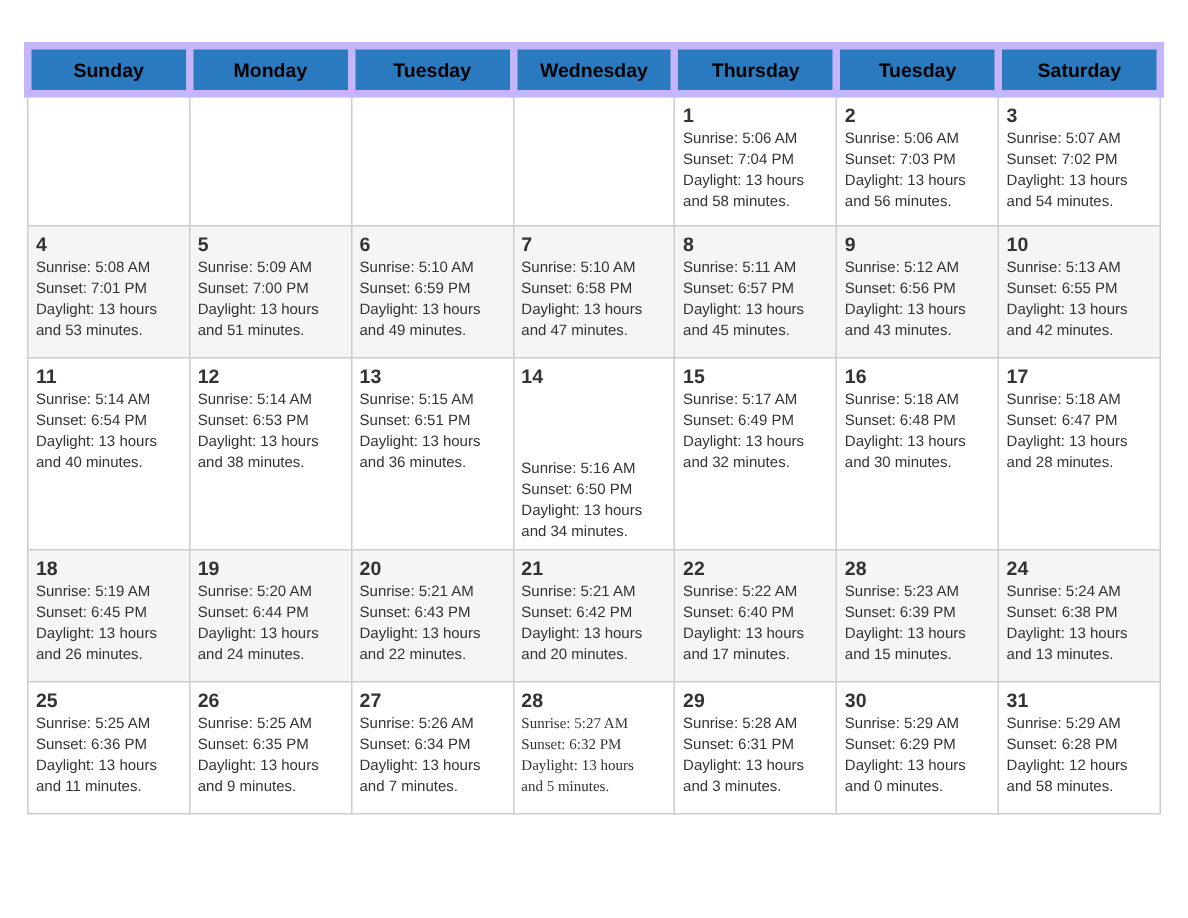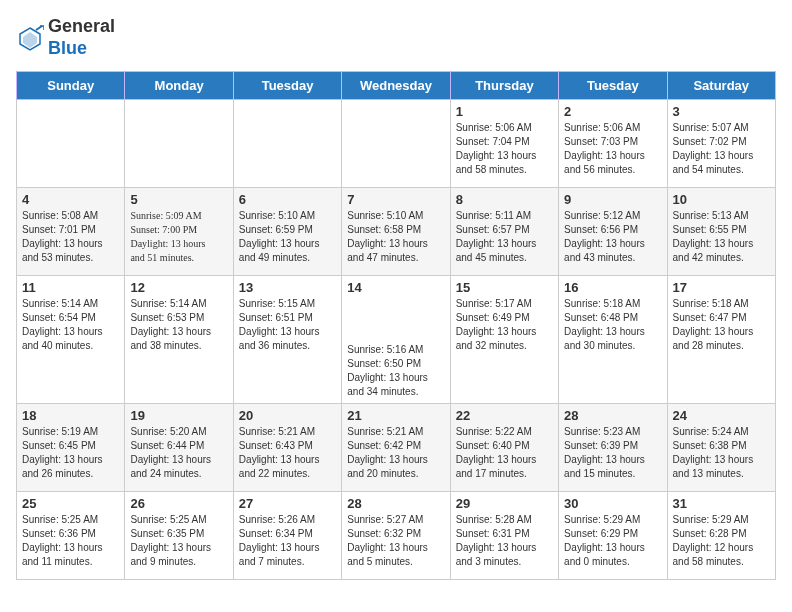--- a/index.html
+++ b/index.html
@@ -45,25 +45,25 @@
       font-size: 16px;
       color: #555;
     }
     table {
       width: 100%;
       border-collapse: collapse;
       table-layout: fixed;
     }
     thead tr th {
       background-color: #2a7abf;
-      color: #ffffff;
+      color: #000000;
       padding: 6px 4px;
       font-size: 13px;
       font-weight: bold;
-      border: 1px solid #c4b5fd;
+      border: 5px solid #c4b5fd;
       text-align: center;
     }
     tbody tr td {
       border: 1px solid #ccc;
       vertical-align: top;
       padding: 4px 5px;
       font-size: 10.5px;
       color: #333;
       height: 88px;
     }
@@ -86,33 +86,20 @@
       line-height: 1.4;
     }
     .empty-cell {
       background-color: #f9f9f9;
     }
   </style>
 </head>
 <body>
 
 <div class="header">
-  <div class="logo">
-    <svg class="logo-icon" viewBox="0 0 28 28">
-      <rect x="0" y="0" width="28" height="28" fill="none"></rect>
-      <polygon points="14,4 24,10 24,20 14,26 4,20 4,10" fill="none" stroke="#1a6fbb" stroke-width="1.5"></polygon>
-      <polygon points="14,8 21,13 21,19 14,24 7,19 7,13" fill="#1a6fbb" opacity="0.3"></polygon>
-      <path d="M20 6 L26 2" stroke="#1a6fbb" stroke-width="2"></path>
-      <path d="M24 2 L28 2 L28 6" stroke="#1a6fbb" stroke-width="1.5" fill="none"></path>
-    </svg>
-    <div class="logo-text">
-      <div class="logo-general">General</div>
-      <div class="logo-blue">Blue</div>
-    </div>
-  </div>
 </div>
 
 <table>
   <thead>
     <tr>
     <th>Sunday</th>
         <th>Monday</th>
         <th>Tuesday</th>
         <th>Wednesday</th>
         <th>Thursday</th>
@@ -151,21 +138,21 @@
       <tr>
         <td>
           <span class="day-num">4</span>
           <div class="day-info" style="white-space: pre-line;">Sunrise: 5:08 AM
 Sunset: 7:01 PM
 Daylight: 13 hours
 and 53 minutes.</div>
         </td>
         <td>
           <span class="day-num">5</span>
-          <div class="day-info" style="white-space: pre-line; font-family: Liberation Serif, serif;">Sunrise: 5:09 AM
+          <div class="day-info" style="white-space: pre-line;">Sunrise: 5:09 AM
 Sunset: 7:00 PM
 Daylight: 13 hours
 and 51 minutes.</div>
         </td>
         <td>
           <span class="day-num">6</span>
           <div class="day-info" style="white-space: pre-line;">Sunrise: 5:10 AM
 Sunset: 6:59 PM
 Daylight: 13 hours
 and 49 minutes.</div>
@@ -318,21 +305,21 @@
         </td>
         <td>
           <span class="day-num">27</span>
           <div class="day-info" style="white-space: pre-line;">Sunrise: 5:26 AM
 Sunset: 6:34 PM
 Daylight: 13 hours
 and 7 minutes.</div>
         </td>
         <td>
           <span class="day-num">28</span>
-          <div class="day-info" style="white-space: pre-line;">Sunrise: 5:27 AM
+          <div class="day-info" style="white-space: pre-line; font-family: Liberation Serif, serif;">Sunrise: 5:27 AM
 Sunset: 6:32 PM
 Daylight: 13 hours
 and 5 minutes.</div>
         </td>
         <td>
           <span class="day-num">29</span>
           <div class="day-info" style="white-space: pre-line;">Sunrise: 5:28 AM
 Sunset: 6:31 PM
 Daylight: 13 hours
 and 3 minutes.</div>

